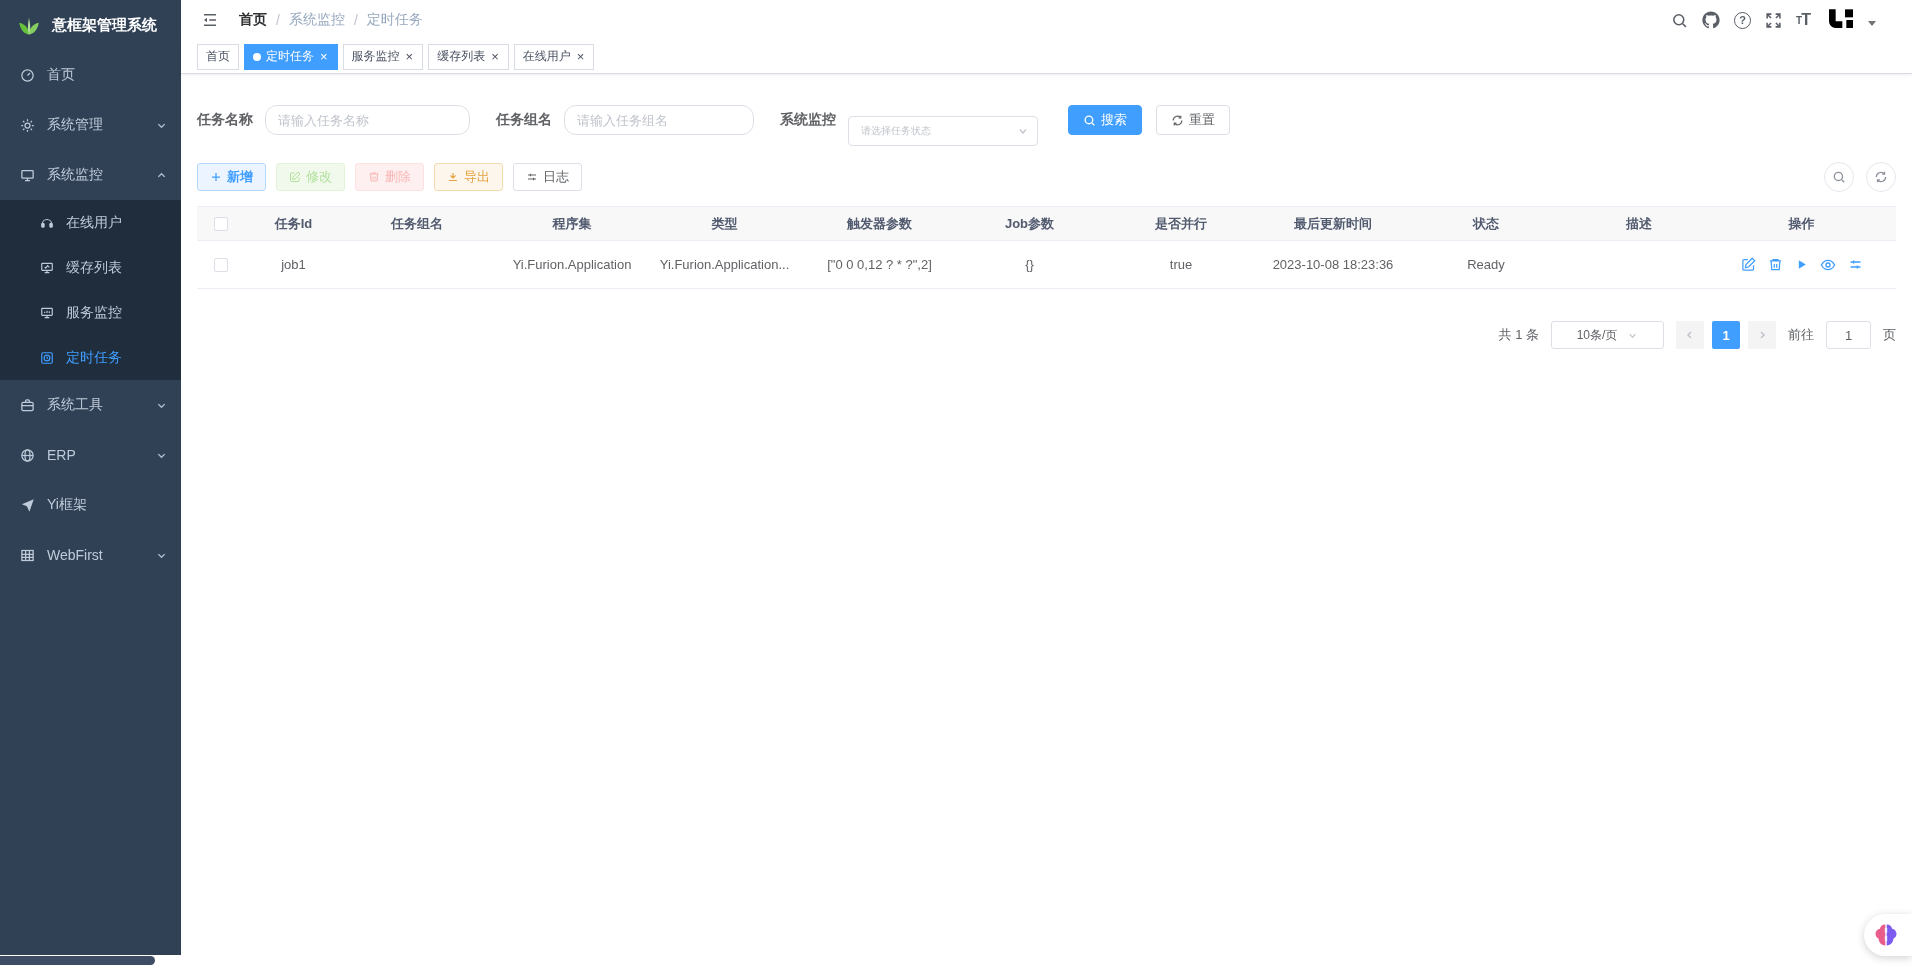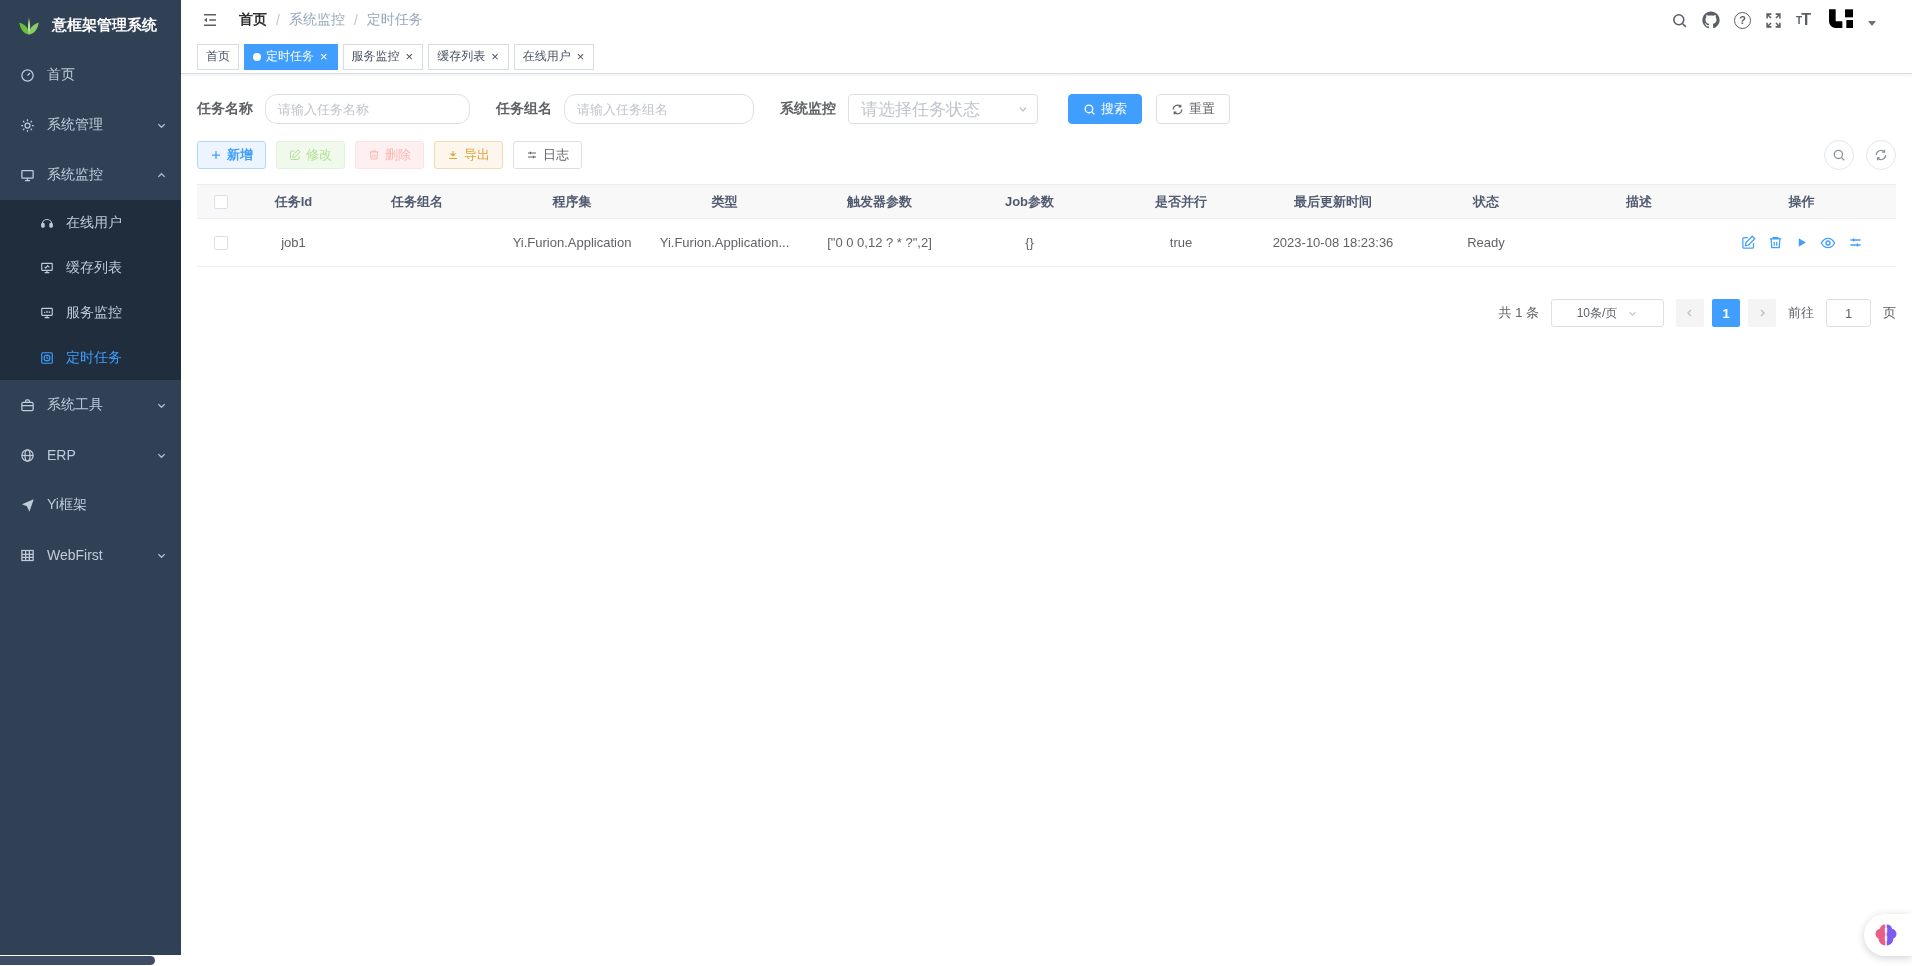--- a/index.html
+++ b/index.html
@@ -45,21 +45,21 @@
   .tag-dot { width:8px; height:8px; border-radius:50%; background:#fff; }
 
   
   .content { padding:14px 16px; position:relative; }
 
   .filter-row { display:flex; align-items:center; font-size:14px; margin-top:6px; }
   .filter-label { font-weight:bold; color:#606266; margin-right:12px; white-space:nowrap; }
   .text-input { width:205px; height:30px; border:1px solid #dcdfe6; border-radius:12px; padding:0 12px; font-size:13px; color:#606266; outline:none; font-family:inherit; }
   .text-input::placeholder { color:#c0c4cc; }
   .filter-group { display:flex; align-items:center; margin-right:26px; }
-  .select-box { width:190px; height:30px; border:1px solid #dcdfe6; border-radius:4px; display:flex; align-items:center; justify-content:space-between; padding:0 8px 0 12px; font-size:17px; color:#c0c4cc; cursor:pointer; background:#fff; }
+  .select-box { width:190px; height:30px; border:1px solid #dcdfe6; border-radius:4px; display:flex; align-items:center; justify-content:space-between; padding:0 8px 0 12px; font-size:10px; color:#c0c4cc; cursor:pointer; background:#fff;margin-top:22px; }
   .btn { display:inline-flex; align-items:center; gap:5px; height:30px; padding:0 14px; border-radius:4px; font-size:13px; cursor:pointer; border:1px solid transparent; white-space:nowrap; }
   .btn-primary { background:#409eff; border-color:#409eff; color:#fff; margin-left:30px; }
   .btn-plain-default { background:#fff; border-color:#dcdfe6; color:#606266; margin-left:14px; }
 
   .toolbar-row { display:flex; align-items:center; gap:10px; margin-top:16px; }
   .btn-sm { height:28px; padding:0 12px; border-radius:3px; }
   .btn-plain-blue { background:#ecf5ff; border-color:#b3d8ff; color:#409eff;font-weight:bold; }
   .btn-plain-green-dis { background:#f0f9eb; border-color:#e1f3d8; color:#b3e19d; cursor:not-allowed; }
   .btn-plain-red-dis { background:#fef0f0; border-color:#fde2e2; color:#fab6b6; cursor:not-allowed; }
   .btn-plain-orange { background:#fdf6ec; border-color:#f5dab1; color:#e6a23c; }

